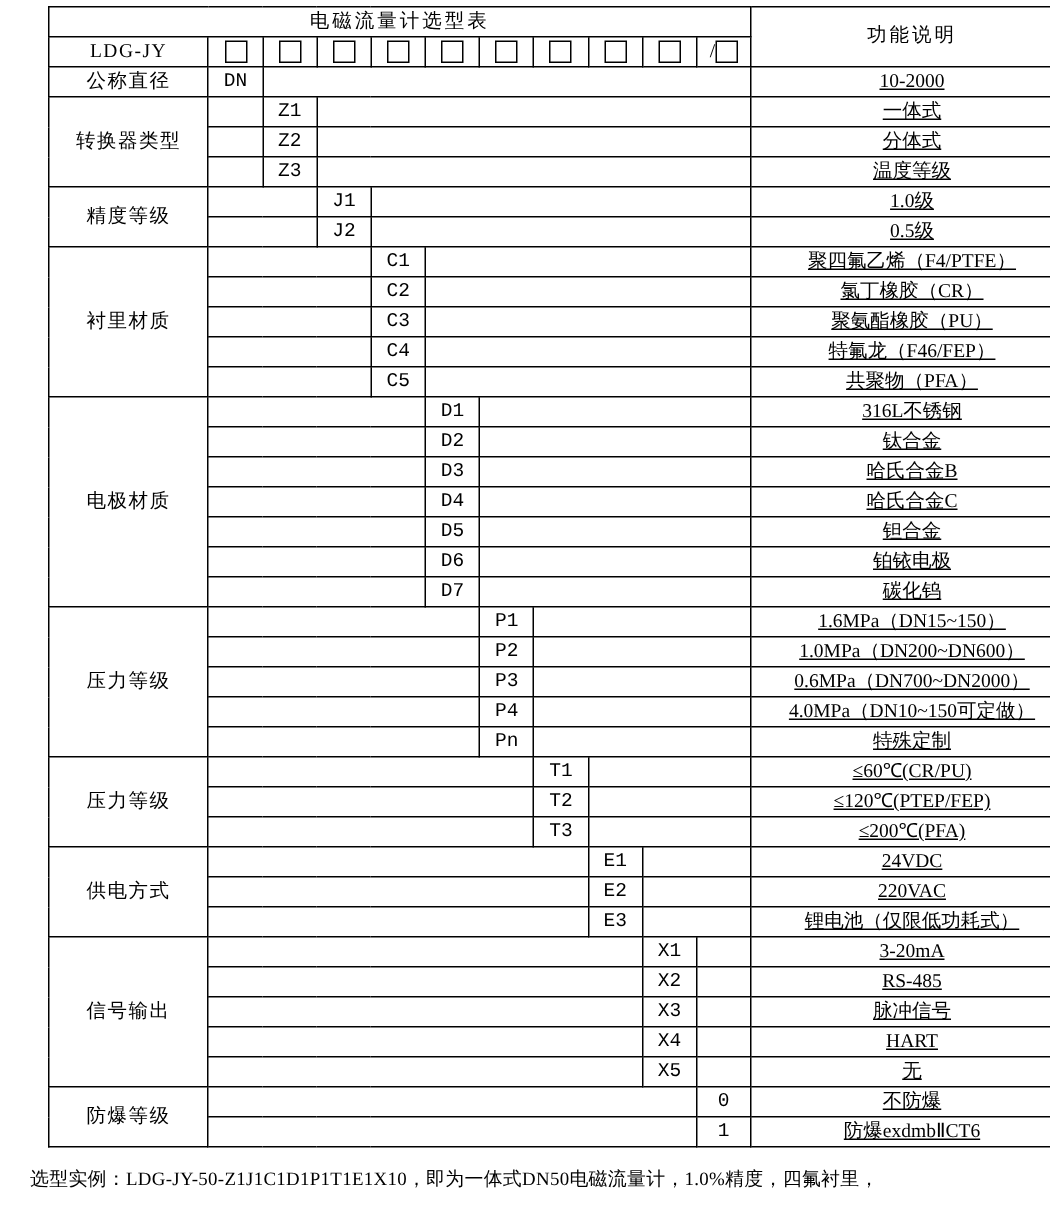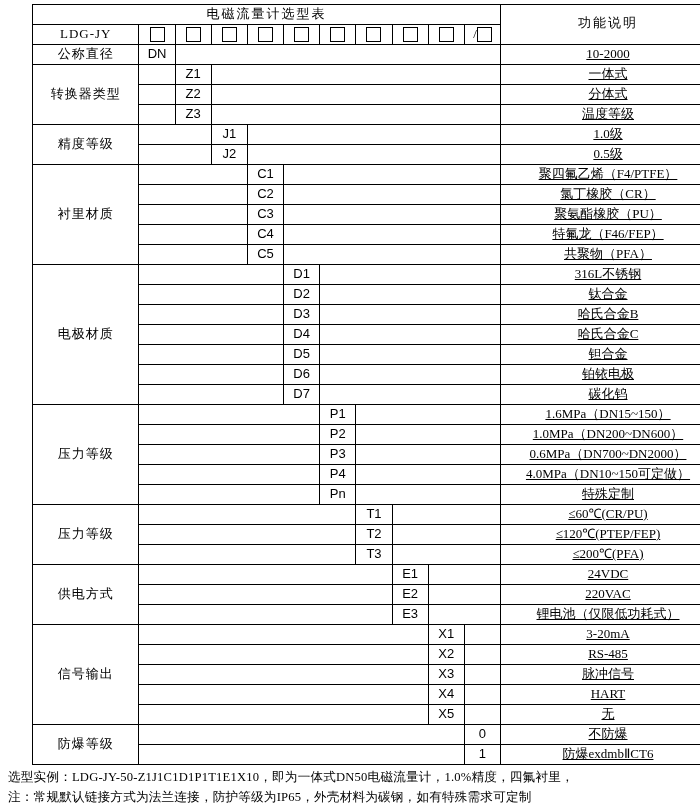--- a/index.html
+++ b/index.html
@@ -27,21 +27,21 @@
     font-size:13px;
     line-height:1.15;
     padding:0;
     height:19px;
   }
   td.rowlabel{
     font-size:14.5px;
     letter-spacing:1px;
   }
   td.codecell{
-    font-family:Liberation Sans, sans-serif;
+    font-family:Liberation Mono, monospace;
     font-size:13.5px;
   }
   td.desc{
     font-size:13px;
     white-space:nowrap;
     text-decoration:underline;
   }
   td.titlecell{
     font-size:15px;
     letter-spacing:2px;
@@ -67,21 +67,21 @@
     font-size:13px;
     vertical-align:middle;
   }
   .notes{
     width:684px;
     margin:3px auto 0 auto;
     font-size:12.6px;
     line-height:1.45;
     letter-spacing:0.2px;
   }
-  .notes p{margin:0;padding:0;}
+  .notes p{margin:12px;padding:0;}
   .notes .indent{padding-left:56px;}
   .notes .nt{padding-top:2px;}
 </style>
 </head>
 <body>
 
 <div id="sheet">
   <table class="spec">
     <colgroup>
       <col style="width:106px">

